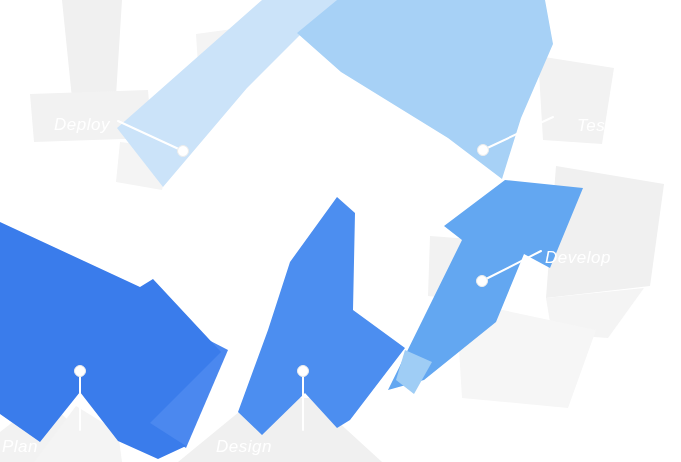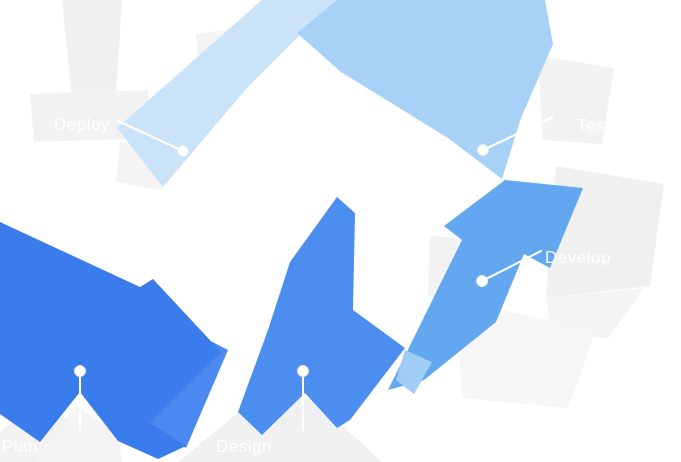--- a/index.html
+++ b/index.html
@@ -2,20 +2,21 @@
 <html><head>
 <meta charset="utf-8">
 <style>
   html,body{margin:0;padding:0;background:#ffffff;}
   .stage{
     position:relative;
     width:681px;height:462px;
     overflow:hidden;
     background:#ffffff;
     font-family:"Liberation Sans", sans-serif;
+    font-style:italic;
   }
   svg{display:block;}
   .facet{stroke:none;}
   .facet.f1{fill:#f0f0f0;}
   .facet.f2{fill:#f2f2f2;}
   .facet.f3{fill:#f4f4f4;}
   .facet.f4{fill:#f6f6f6;}
   .connector-line{stroke:#ffffff;stroke-width:2;stroke-linecap:round;}
   .connector-dot{fill:#ffffff;stroke:#ececec;stroke-width:1;}
   .step-label{

